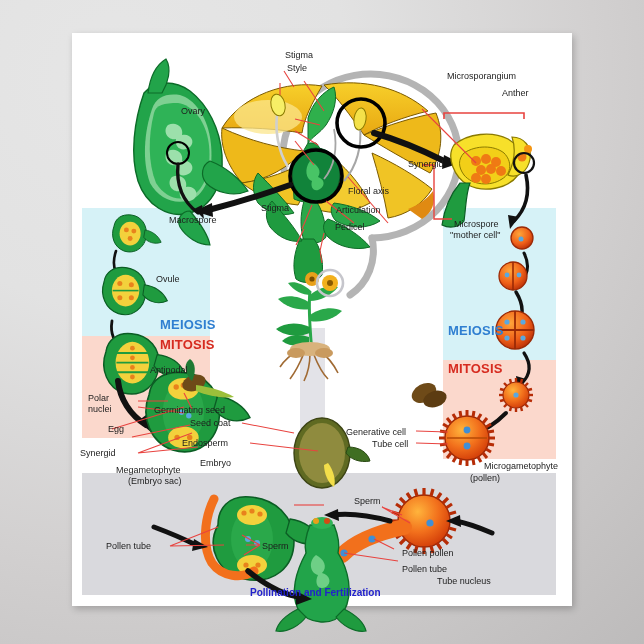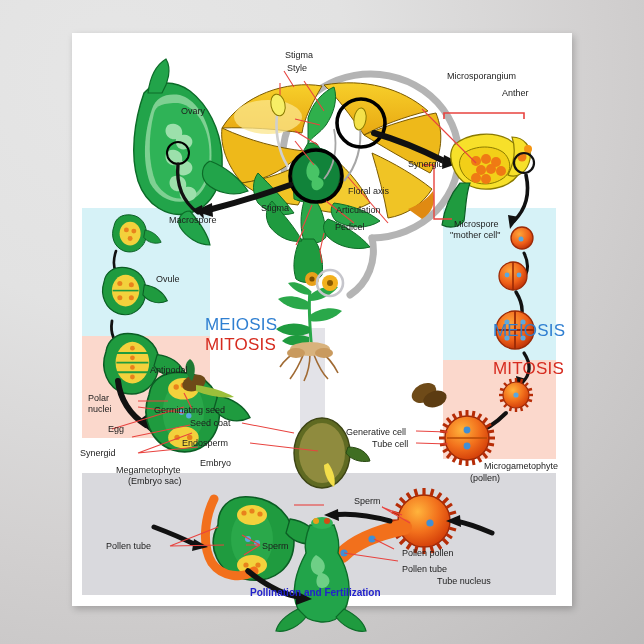--- a/index.html
+++ b/index.html
@@ -32,21 +32,21 @@
   .grayp{background:#d9d9dd;}
   #p-left-cyan{left:10px;top:175px;width:128px;height:128px;}
   #p-left-pink{left:10px;top:303px;width:128px;height:102px;}
   #p-right-cyan{left:371px;top:175px;width:113px;height:152px;}
   #p-right-pink{left:371px;top:327px;width:113px;height:99px;}
   #p-bottom{left:10px;top:440px;width:474px;height:122px;}
   
   #midband{position:absolute;left:228px;top:295px;width:25px;height:148px;background:#e3e3e8;}
   
   .lbl{position:absolute;color:#1d1d1d;font-size:9px;line-height:11px;white-space:pre;}
-  .stage-word{font-size:17px;font-weight:400;letter-spacing:.2px;margin-left:45px;}
+  .stage-word{font-size:13px;font-weight:700;letter-spacing:.2px;}
   .meiosis{color:#2f7fd1;}
   .mitosis{color:#d62b1f;}
   .bottomtitle{color:#2222cc;font-size:10px;font-weight:600;}
   
   #perianth-box{
     position:absolute;left:141px;top:76px;width:82px;height:42px;
     background:#fbd3dd;
   }
   #perianth-box .lbl{position:static;font-size:9.3px;line-height:12.6px;display:block;padding-left:5px;padding-top:2px;}
   svg{position:absolute;left:0;top:0;overflow:visible;}

